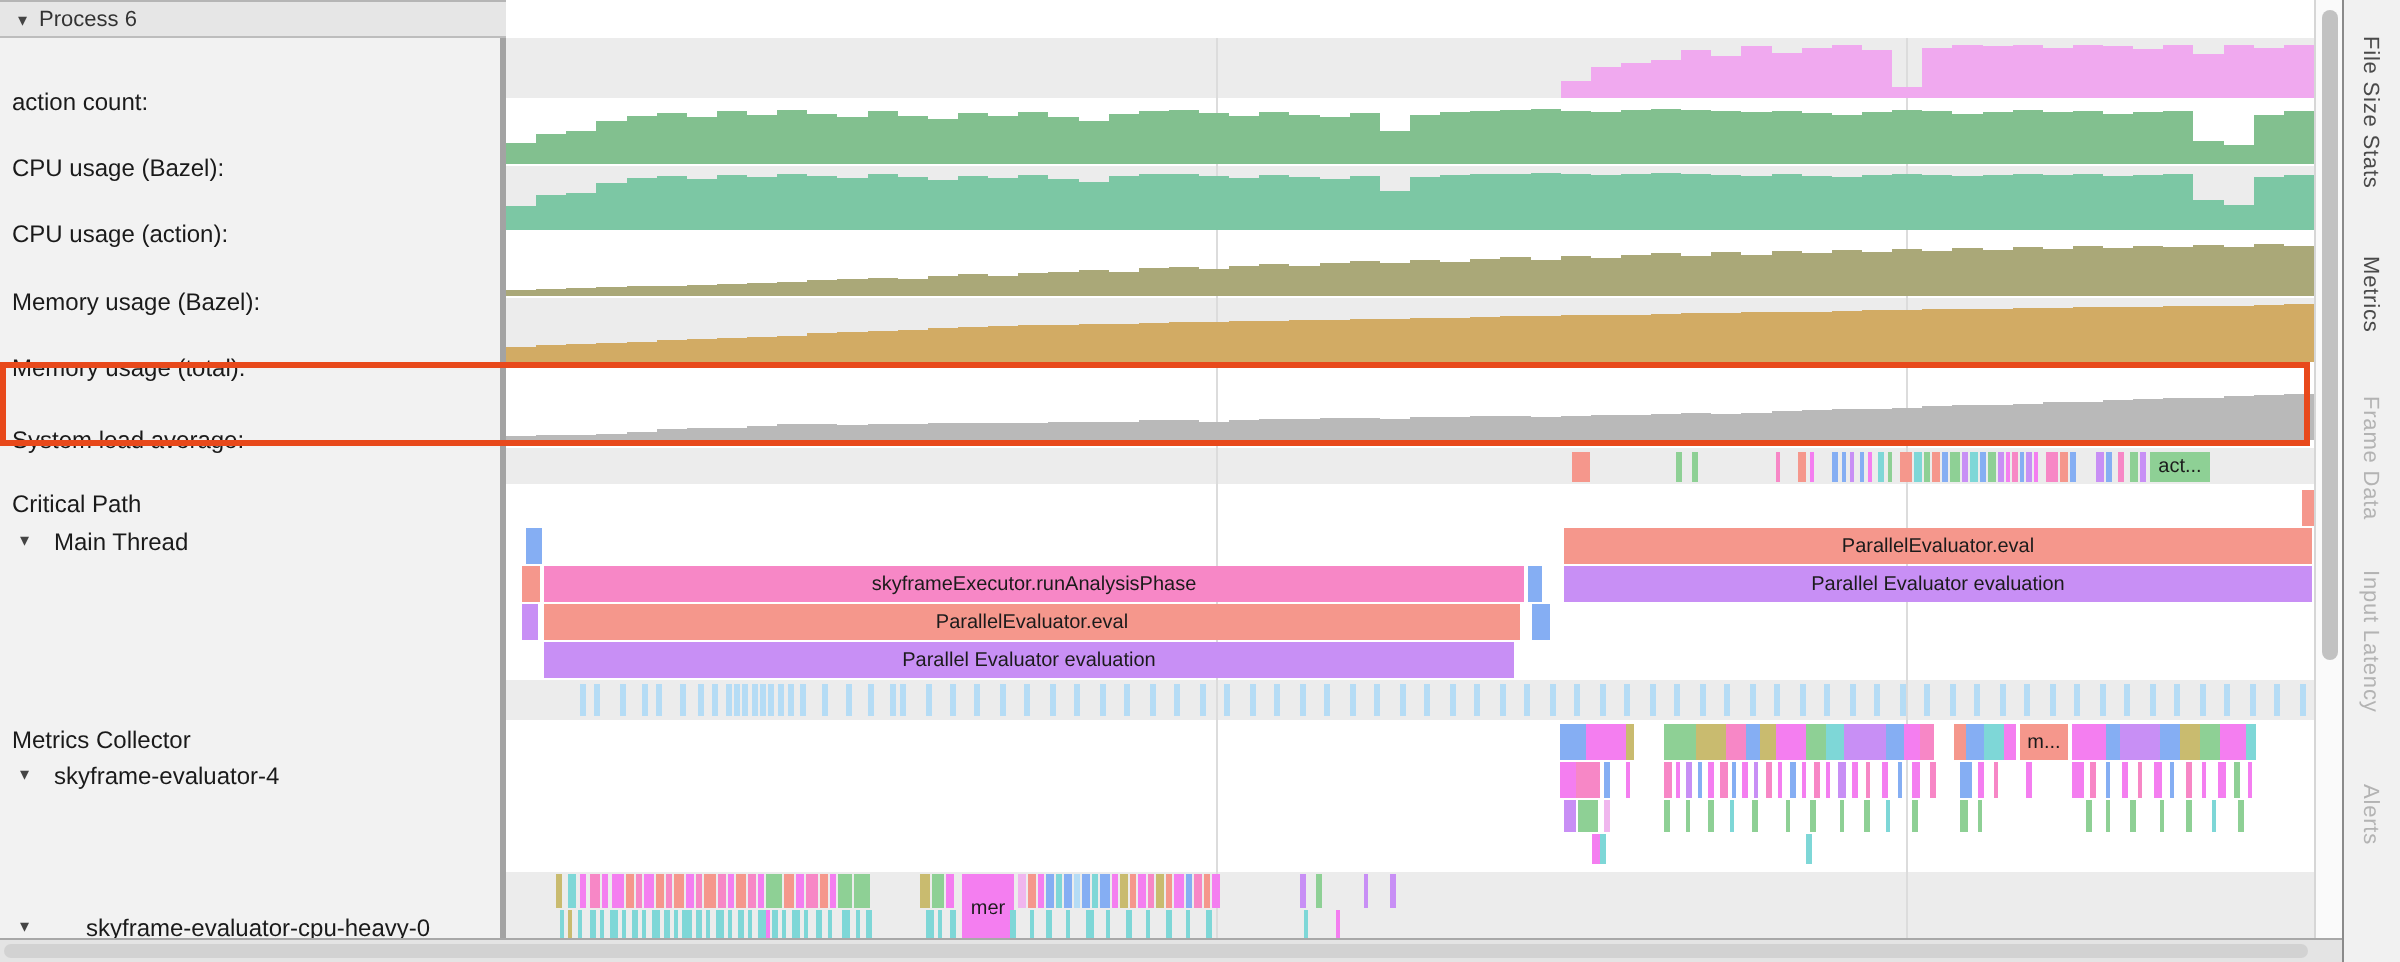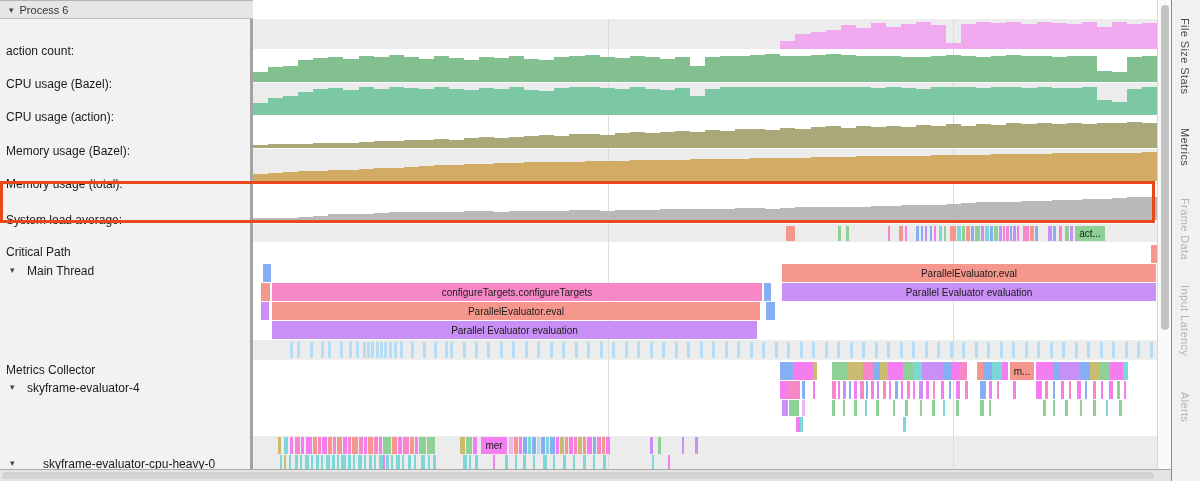--- a/index.html
+++ b/index.html
@@ -106,21 +106,21 @@
       <div class="slice" style="left: 795px; top: 226px; width: 4px; height: 15px; background: rgb(200, 143, 245);"></div>
       <div class="slice" style="left: 800px; top: 226px; width: 3px; height: 15px; background: rgb(133, 174, 243);"></div>
       <div class="slice" style="left: 806px; top: 226px; width: 3px; height: 15px; background: rgb(247, 135, 198);"></div>
       <div class="slice" style="left: 812px; top: 226px; width: 4px; height: 15px; background: rgb(142, 208, 149);"></div>
       <div class="slice" style="left: 817px; top: 226px; width: 3px; height: 15px; background: rgb(200, 143, 245);"></div>
       <div class="slice" style="left: 822px; top: 226px; width: 30px; height: 15px; background: rgb(142, 208, 149);">act...</div>
       <div class="slice" style="left: 898px; top: 245px; width: 6px; height: 18px; background: rgb(245, 151, 140);"></div>
       <div class="slice" style="left: 10px; top: 264px; width: 8px; height: 18px; background: rgb(133, 174, 243);"></div>
       <div class="slice" style="left: 529px; top: 264px; width: 374px; height: 18px; background: rgb(245, 151, 140);">ParallelEvaluator.eval</div>
       <div class="slice" style="left: 8px; top: 283px; width: 9px; height: 18px; background: rgb(245, 151, 140);"></div>
-      <div class="slice" style="left: 19px; top: 283px; width: 490px; height: 18px; background: rgb(247, 135, 198);">configureTargets.configureTargets</div>
+      <div class="slice" style="left: 19px; top: 283px; width: 490px; height: 18px; background: rgb(247, 135, 198);">skyframeExecutor.runAnalysisPhase</div>
       <div class="slice" style="left: 511px; top: 283px; width: 7px; height: 18px; background: rgb(133, 174, 243);"></div>
       <div class="slice" style="left: 529px; top: 283px; width: 374px; height: 18px; background: rgb(200, 143, 245);">Parallel Evaluator evaluation</div>
       <div class="slice" style="left: 8px; top: 302px; width: 8px; height: 18px; background: rgb(200, 143, 245);"></div>
       <div class="slice" style="left: 19px; top: 302px; width: 488px; height: 18px; background: rgb(245, 151, 140);">ParallelEvaluator.eval</div>
       <div class="slice" style="left: 513px; top: 302px; width: 9px; height: 18px; background: rgb(133, 174, 243);"></div>
       <div class="slice" style="left: 19px; top: 321px; width: 485px; height: 18px; background: rgb(200, 143, 245);">Parallel Evaluator evaluation</div>
       <div class="slice" style="left: 37px; top: 342px; width: 3px; height: 16px; background: rgb(181, 220, 245);"></div>
       <div class="slice" style="left: 44px; top: 342px; width: 3px; height: 16px; background: rgb(181, 220, 245);"></div>
       <div class="slice" style="left: 57px; top: 342px; width: 3px; height: 16px; background: rgb(181, 220, 245);"></div>
       <div class="slice" style="left: 68px; top: 342px; width: 3px; height: 16px; background: rgb(181, 220, 245);"></div>
@@ -318,21 +318,21 @@
       <div class="slice" style="left: 139px; top: 437px; width: 5px; height: 17px; background: rgb(245, 151, 140);"></div>
       <div class="slice" style="left: 145px; top: 437px; width: 4px; height: 17px; background: rgb(244, 126, 240);"></div>
       <div class="slice" style="left: 150px; top: 437px; width: 6px; height: 17px; background: rgb(247, 135, 198);"></div>
       <div class="slice" style="left: 157px; top: 437px; width: 4px; height: 17px; background: rgb(245, 151, 140);"></div>
       <div class="slice" style="left: 162px; top: 437px; width: 3px; height: 17px; background: rgb(244, 126, 240);"></div>
       <div class="slice" style="left: 166px; top: 437px; width: 7px; height: 17px; background: rgb(142, 208, 149);"></div>
       <div class="slice" style="left: 174px; top: 437px; width: 8px; height: 17px; background: rgb(142, 208, 149);"></div>
       <div class="slice" style="left: 207px; top: 437px; width: 5px; height: 17px; background: rgb(201, 187, 111);"></div>
       <div class="slice" style="left: 213px; top: 437px; width: 6px; height: 17px; background: rgb(142, 208, 149);"></div>
       <div class="slice" style="left: 220px; top: 437px; width: 4px; height: 17px; background: rgb(244, 126, 240);"></div>
-      <div class="slice" style="left: 228px; top: 437px; width: 26px; height: 17px; background: rgb(244, 126, 240);">mer</div>
+      <div class="slice" style="left: 228px; top: 437px; width: 26px; height: 35px; background: rgb(244, 126, 240);">mer</div>
       <div class="slice" style="left: 256px; top: 437px; width: 4px; height: 17px; background: rgb(240, 182, 238);"></div>
       <div class="slice" style="left: 261px; top: 437px; width: 4px; height: 17px; background: rgb(245, 151, 140);"></div>
       <div class="slice" style="left: 266px; top: 437px; width: 3px; height: 17px; background: rgb(244, 126, 240);"></div>
       <div class="slice" style="left: 270px; top: 437px; width: 4px; height: 17px; background: rgb(133, 174, 243);"></div>
       <div class="slice" style="left: 275px; top: 437px; width: 3px; height: 17px; background: rgb(126, 215, 215);"></div>
       <div class="slice" style="left: 279px; top: 437px; width: 4px; height: 17px; background: rgb(133, 174, 243);"></div>
       <div class="slice" style="left: 284px; top: 437px; width: 3px; height: 17px; background: rgb(181, 220, 245);"></div>
       <div class="slice" style="left: 288px; top: 437px; width: 4px; height: 17px; background: rgb(133, 174, 243);"></div>
       <div class="slice" style="left: 293px; top: 437px; width: 3px; height: 17px; background: rgb(126, 215, 215);"></div>
       <div class="slice" style="left: 297px; top: 437px; width: 5px; height: 17px; background: rgb(133, 174, 243);"></div>

